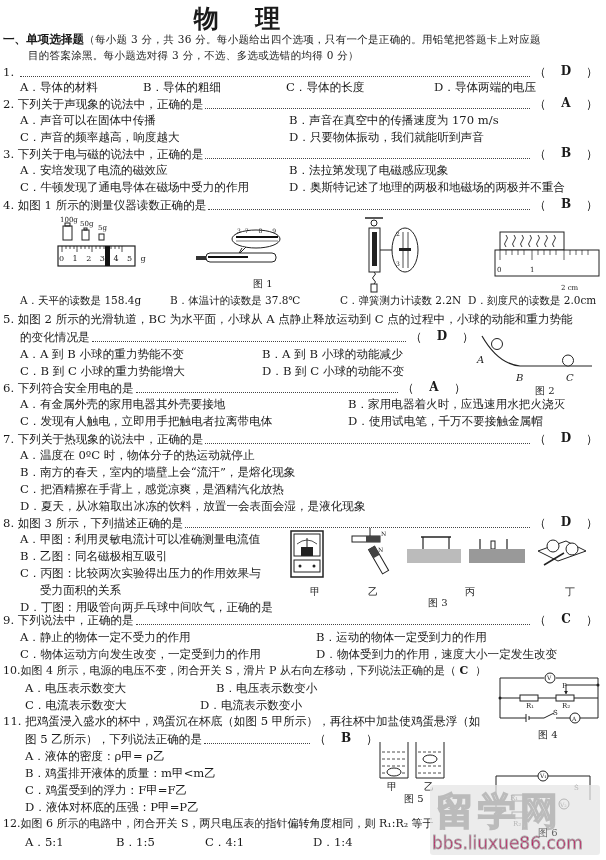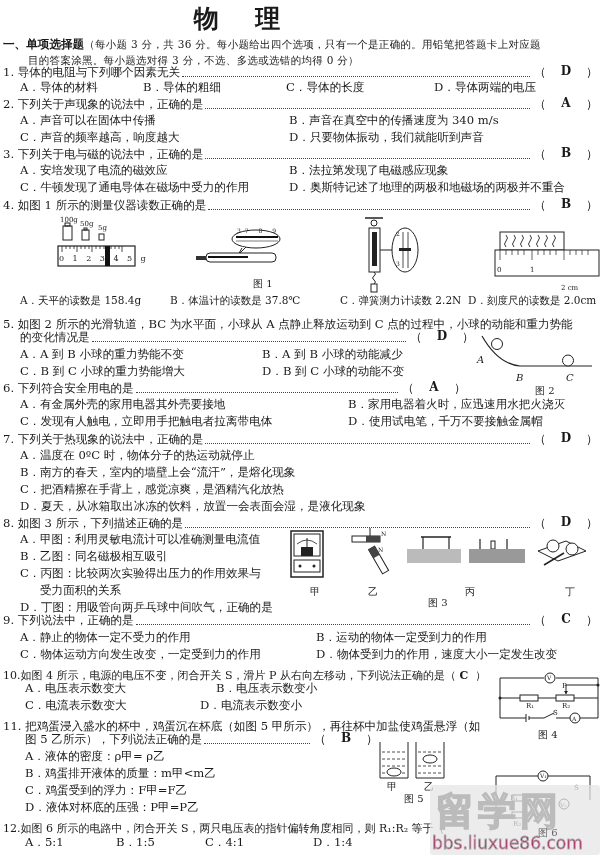--- a/index.html
+++ b/index.html
@@ -1,20 +1,20 @@
 <!DOCTYPE html>
 <html><head>
 <meta charset="utf-8">
 <style>
   * { margin: 0; padding: 0; box-sizing: border-box; }
   html, body { width: 606px; height: 860px; background: #ffffff; overflow: hidden; }
   body { font-family: "DejaVu Serif", "Liberation Serif", serif; color: #1a1a1a; position: relative; }
   .abs { position: absolute; }
   .title { left: 0; width: 488px; top: 2px; text-align: center; font-size: 25px; font-weight: bold; letter-spacing: 14px; font-family: "DejaVu Sans", sans-serif; }
-  .line { position: absolute; font-size: 11.6px; line-height: 23px; white-space: nowrap; }
+  .line { position: absolute; font-size: 11.6px; line-height: 13px; white-space: nowrap; }
   .section-head { font-weight: bold; font-family: "DejaVu Sans", sans-serif; }
   .instr { font-size: 10.5px; letter-spacing: 0.3px; }
   .qrow { position: absolute; left: 3px; right: 8px; height: 16px; display: flex; align-items: center; font-size: 11.6px; white-space: nowrap; }
   .qnum { flex: none; }
   .qtext { flex: none; }
   .dots { flex: 1; border-bottom: 1.5px dotted #444; margin: 0 4px 0 2px; height: 9px; }
   .ans { flex: none; width: 64px; display: flex; justify-content: space-between; font-size: 12px; }
   .ans b { font-weight: bold; }
   .opt { position: absolute; font-size: 11.6px; white-space: nowrap; line-height: 15px; }
   .fig-label { position: absolute; font-size: 10px; }
@@ -27,21 +27,21 @@
 <body>
 
 <div class="abs title">物 理</div>
 
 <div class="line" style="left:3px; top:33px;">
   <span class="section-head">一、单项选择题</span><span class="instr">（每小题 3 分，共 36 分。每小题给出四个选项，只有一个是正确的。用铅笔把答题卡上对应题</span>
 </div>
 <div class="line instr" style="left:28px; top:49px;">目的答案涂黑。每小题选对得 3 分，不选、多选或选错的均得 0 分）</div>
 
 <div class="qrow" style="top:64px;">
-  <span class="qnum">1.</span>&nbsp;<span class="qtext">导体的电阻与下列哪个因素无关</span>
+  <span class="qnum">1.</span>&nbsp;
   <span class="dots"></span>
   <span class="ans">
       <span>（</span>
       <b>D</b>
       <span>）</span>
     </span>
 </div>
 <div class="opt" style="left:20px; top:80px;">A．导体的材料</div>
 <div class="opt" style="left:143px; top:80px;">B．导体的粗细</div>
 <div class="opt" style="left:286px; top:80px;">C．导体的长度</div>
@@ -50,21 +50,21 @@
 <div class="qrow" style="top:96px;">
   <span class="qnum">2.</span>&nbsp;<span class="qtext">下列关于声现象的说法中，正确的是</span>
   <span class="dots"></span>
   <span class="ans">
       <span>（</span>
       <b>A</b>
       <span>）</span>
     </span>
 </div>
 <div class="opt" style="left:20px; top:113px;">A．声音可以在固体中传播</div>
-<div class="opt" style="left:289px; top:113px;">B．声音在真空中的传播速度为 340 m/s</div>
+<div class="opt" style="left:289px; top:113px;">B．声音在真空中的传播速度为 170 m/s</div>
 <div class="opt" style="left:20px; top:130px;">C．声音的频率越高，响度越大</div>
 <div class="opt" style="left:289px; top:130px;">D．只要物体振动，我们就能听到声音</div>
 
 <div class="qrow" style="top:146px;">
   <span class="qnum">3.</span>&nbsp;<span class="qtext">下列关于电与磁的说法中，正确的是</span>
   <span class="dots"></span>
   <span class="ans">
       <span>（</span>
       <b>B</b>
       <span>）</span>

